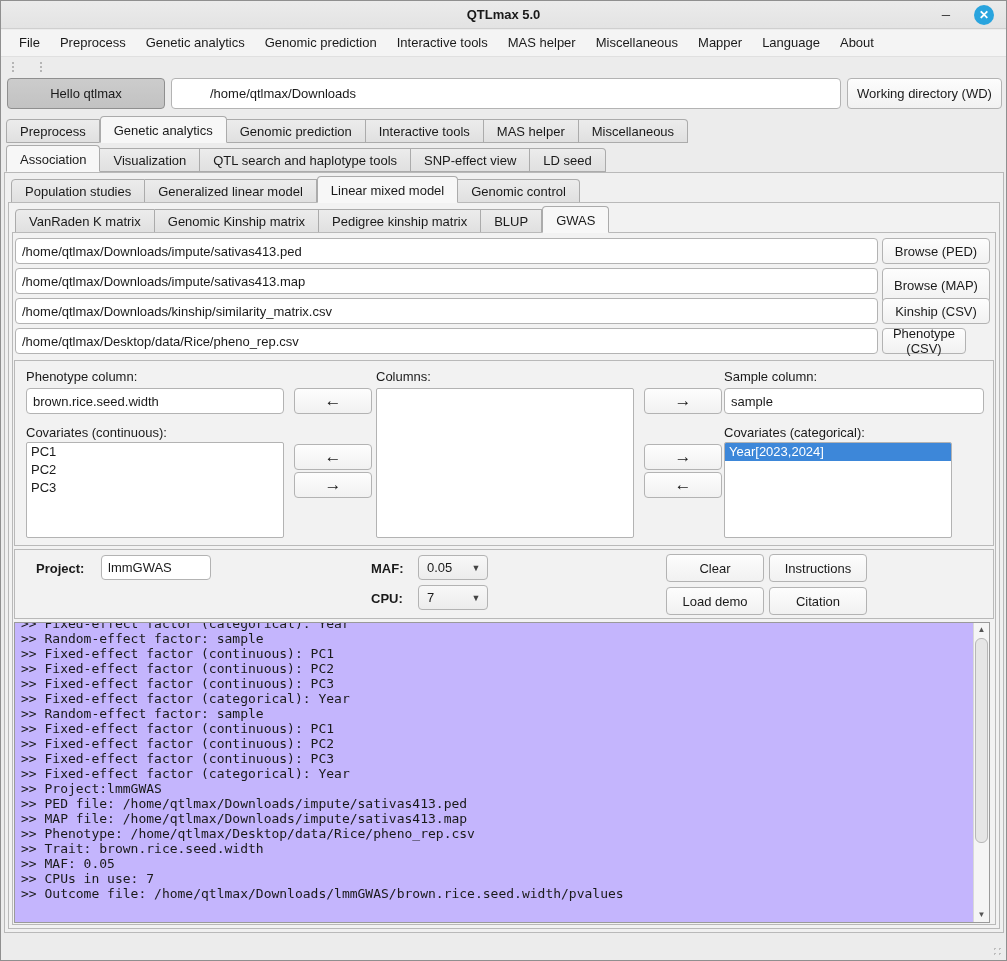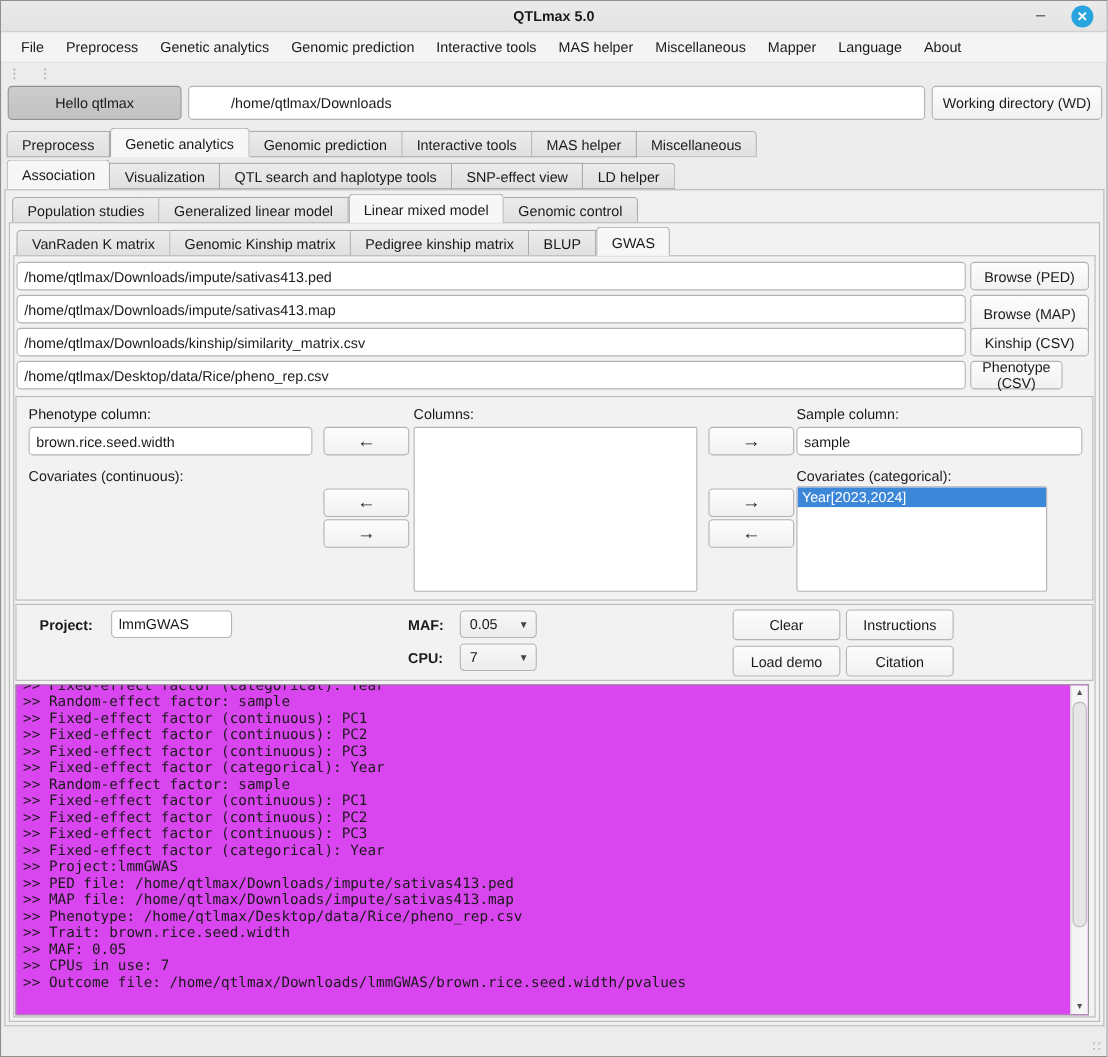--- a/index.html
+++ b/index.html
@@ -34,21 +34,21 @@
   .tabbar { position:absolute; display:flex; align-items:flex-end; height:27px; }
   .tab { height:24px; line-height:23px; padding:0 13px; background:linear-gradient(#ececec,#e0e0e0); border:1px solid #ababab; border-left:none; white-space:nowrap; }
   .tab:first-child { border-left:1px solid #ababab; border-top-left-radius:4px; }
   .tab:last-child { border-top-right-radius:4px; }
   .tab.active { background:#f7f7f7; height:27px; line-height:27px; border:1px solid #ababab; border-bottom:1px solid #f7f7f7; border-radius:4px 4px 0 0; position:relative; z-index:3; }
 
   
   .frame { position:absolute; border:1px solid #b9b9b9; background:#f1f1f1; }
 
   
-  .console { position:absolute; left:13px; top:621px; width:976px; height:301px; background:#d946ef; border:1px solid #9a9a9a; overflow:hidden; }
+  .console { position:absolute; left:13px; top:621px; width:976px; height:301px; background:#c4b5fd; border:1px solid #9a9a9a; overflow:hidden; }
   .console-text { position:absolute; left:6px; top:-7px; right:18px; font-family:"DejaVu Sans Mono", monospace; font-size:13px; line-height:15px; white-space:pre; }
   .vscroll { position:absolute; right:0; top:0; width:16px; height:100%; background:#f5f5f5; border-left:1px solid #d8d8d8; }
   .vscroll .arr { position:absolute; left:0; width:15px; height:14px; font-size:8px; color:#555; text-align:center; line-height:14px; }
   .vscroll .thumb { position:absolute; left:1px; top:15px; width:13px; height:205px; background:#e6e6e6; border:1px solid #b7b7b7; border-radius:6px; }
 
   .combo { position:absolute; background:linear-gradient(#f8f8f8,#ececec); border:1px solid #b3b3b3; border-radius:4px; display:flex; align-items:center; }
   .combo .val { flex:1; padding-left:8px; }
   .combo .caret { width:22px; text-align:center; font-size:9px; color:#444; }
 
   .exec-btn { font-size:14px; }
@@ -94,21 +94,21 @@
     <div class="tab">Interactive tools</div>
     <div class="tab">MAS helper</div>
     <div class="tab">Miscellaneous</div>
   </div>
 
   <div class="tabbar" style="left:5px; top:144px;">
     <div class="tab active">Association</div>
     <div class="tab">Visualization</div>
     <div class="tab">QTL search and haplotype tools</div>
     <div class="tab">SNP-effect view</div>
-    <div class="tab">LD helper</div>
+    <div class="tab">LD seed</div>
   </div>
 
   <div class="frame" style="left:3px; top:171px; width:1000px; height:761px; background:#f0f0f0;"></div>
 
   <div class="tabbar" style="left:10px; top:175px;">
     <div class="tab">Population studies</div>
     <div class="tab">Generalized linear model</div>
     <div class="tab active">Linear mixed model</div>
     <div class="tab">Genomic control</div>
   </div>
@@ -135,20 +135,25 @@
   <input class="input" style="left: 14px; top: 327px; width: 863px; height: 26px;" value="/home/qtlmax/Desktop/data/Rice/pheno_rep.csv">
   <div class="btn" style="left:881px; top:327px; width:84px; height:26px;">Phenotype (CSV)</div>
 
   <div class="frame" style="left:13px; top:359px; width:980px; height:186px; background:#f2f2f2;"></div>
 
   <div class="label" style="left:25px; top:368px;">Phenotype column:</div>
   <input class="input" style="left: 25px; top: 387px; width: 258px; height: 26px;" value="brown.rice.seed.width">
   <div class="btn arrow-btn" style="left:293px; top:387px; width:78px; height:26px;">←</div>
 
   <div class="label" style="left:25px; top:424px;">Covariates (continuous):</div>
+  <div class="listbox" style="left:25px; top:441px; width:258px; height:96px;">
+      <div class="item">PC1</div>
+      <div class="item">PC2</div>
+      <div class="item">PC3</div>
+    </div>
   <div class="btn arrow-btn" style="left:293px; top:443px; width:78px; height:26px;">←</div>
   <div class="btn arrow-btn" style="left:293px; top:471px; width:78px; height:26px;">→</div>
 
   <div class="label" style="left:375px; top:368px;">Columns:</div>
   <div class="listbox" style="left:375px; top:387px; width:258px; height:150px;"></div>
 
   <div class="btn arrow-btn" style="left:643px; top:387px; width:78px; height:26px;">→</div>
   <div class="btn arrow-btn" style="left:643px; top:443px; width:78px; height:26px;">→</div>
   <div class="btn arrow-btn" style="left:643px; top:471px; width:78px; height:26px;">←</div>
 

